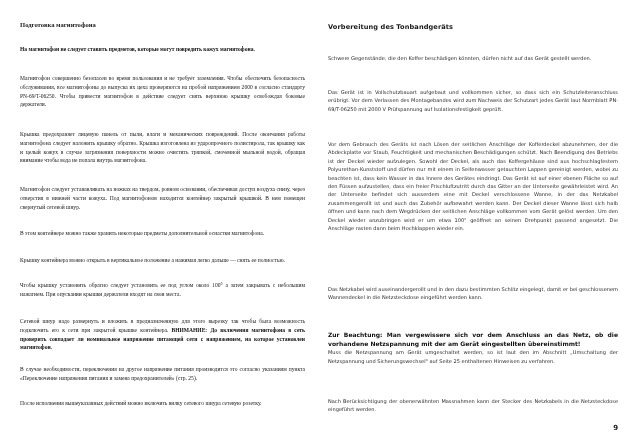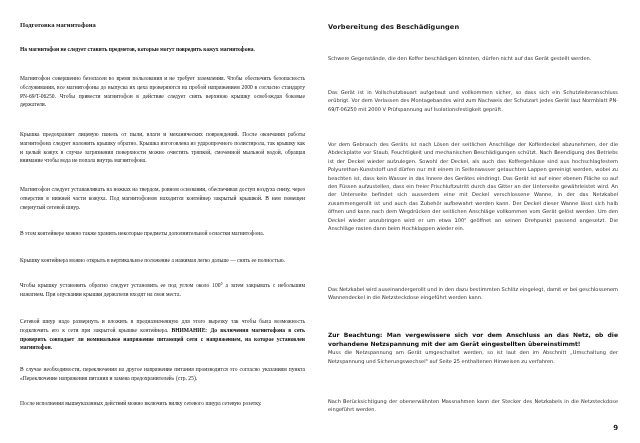--- a/index.html
+++ b/index.html
@@ -32,21 +32,21 @@
   <div class="para" style="top:317px;">
     <span>Сетевой шнур надо развернуть и вложить в предназначенную для этого вырезку так чтобы была возможность подключить его к сети при закрытой крышке контейнера.</span>
     <span class="bold">ВНИМАНИЕ:</span>
     <span class="bold">До включения магнитофона в сеть проверить совпадает ли номинальное напряжение питающей сети с напряжением, на которое установлен магнитофон.</span>
   </div>
   <p class="para" style="top:365px;">В случае необходимости, переключения на другое напряжение питания производится это согласно указаниям пункта «Переключение напряжения питания и замена предохранителей» (стр. 25).</p>
   <p class="para" style="top:399px;">После исполнения вышеуказанных действий можно включить вилку сетевого шнура сетевую розетку.</p>
 </div>
 
 <div class="page page-right">
-  <div class="title">Vorbereitung des Beschädigungen</div>
+  <div class="title">Vorbereitung des Tonbandgeräts</div>
 
   <p class="para" style="top:54px;">Schwere Gegenstände, die den Koffer beschädigen könnten, dürfen nicht auf das Gerät gestellt werden.</p>
   <p class="para" style="top:88px;">Das Gerät ist in Vollschutzbauart aufgebaut und vollkommen sicher, so dass sich ein Schutzleiteranschluss erübrigt. Vor dem Verlassen des Montagebandes wird zum Nachweis der Schutzart jedes Gerät laut Normblatt PN-69/T-06250 mit 2000 V Prüfspannung auf Isolationsfestigkeit geprüft.</p>
   <p class="para" style="top:140px;">Vor dem Gebrauch des Geräts ist nach Lösen der seitlichen Anschläge der Kofferdeckel abzunehmen, der die Abdeckplatte vor Staub, Feuchtigkeit und mechanischen Beschädigungen schützt. Nach Beendigung des Betriebs ist der Deckel wieder aufzulegen. Sowohl der Deckel, als auch das Koffergehäuse sind aus hochschlagfestem Polyurethan-Kunststoff und dürfen nur mit einem in Seifenwasser getauchten Lappen gereinigt werden, wobei zu beachten ist, dass kein Wasser in das Innere des Gerätes eindringt. Das Gerät ist auf einer ebenen Fläche so auf den Füssen aufzustellen, dass ein freier Frischluftzutritt durch das Gitter an der Unterseite gewährleistet wird. An der Unterseite befindet sich ausserdem eine mit Deckel verschlossene Wanne, in der das Netzkabel zusammengerollt ist und auch das Zubehör aufbewahrt werden kann. Der Deckel dieser Wanne lässt sich halb öffnen und kann nach dem Wegdrücken der seitlichen Anschläge vollkommen vom Gerät gelöst werden. Um den Deckel wieder anzubringen wird er um etwa 100° geöffnet an seinen Drehpunkt passend angesetzt. Die Anschläge rasten dann beim Hochklappen wieder ein.</p>
   <p class="para" style="top:285px;">Das Netzkabel wird auseinandergerollt und in den dazu bestimmten Schlitz eingelegt, damit er bei geschlossenem Wannendeckel in die Netzsteckdose eingeführt werden kann.</p>
   <div class="para" style="top:331px;">
     <div class="bold" style="font-size:6px; line-height:8.6px;">Zur Beachtung: Man vergewissere sich vor dem Anschluss an das Netz, ob die vorhandene Netzspannung mit der am Gerät eingestellten übereinstimmt!</div>
     <div>Muss die Netzspannung am Gerät umgeschaltet werden, so ist laut den im Abschnitt „Umschaltung der Netzspannung und Sicherungswechsel" auf Seite 25 enthaltenen Hinweisen zu verfahren.</div>
   </div>
   <p class="para" style="top:397px;">Nach Berücksichtigung der obenerwähnten Massnahmen kann der Stecker des Netzkabels in die Netzsteckdose eingeführt werden.</p>

